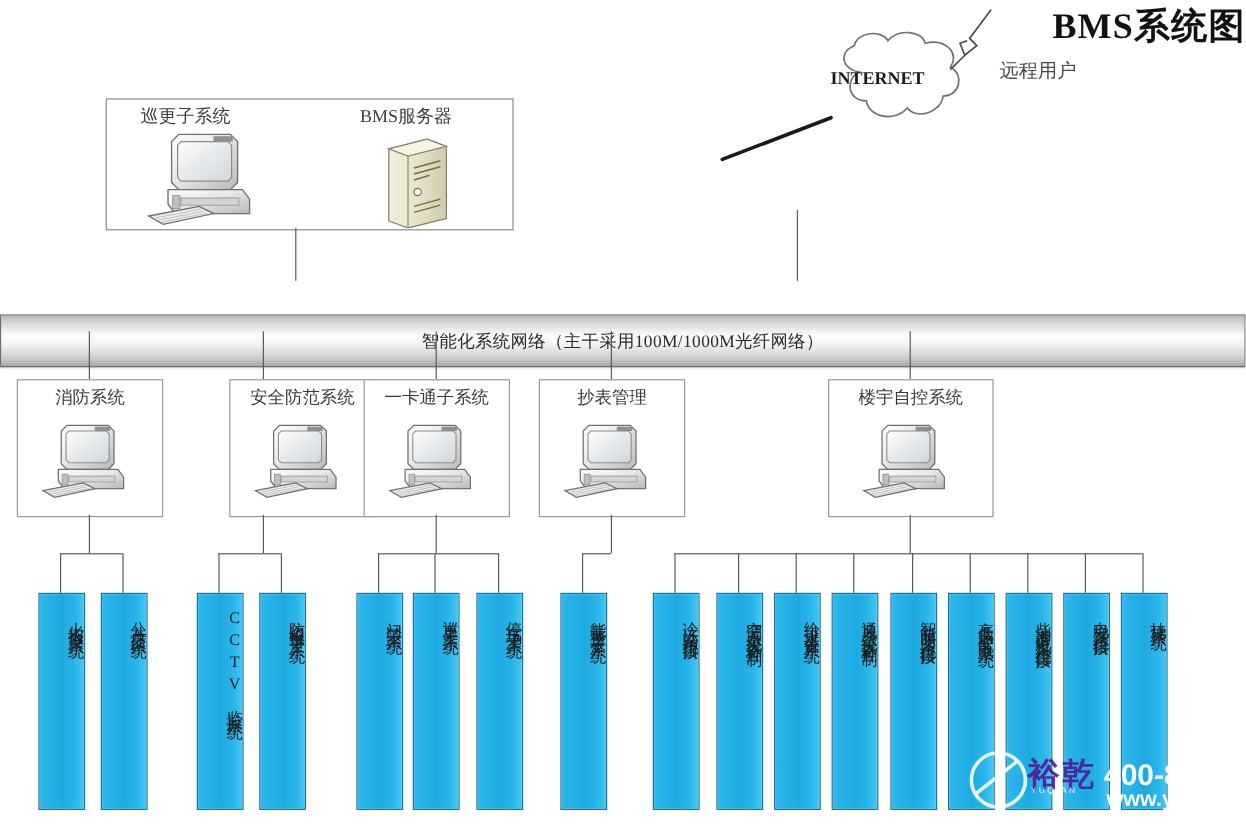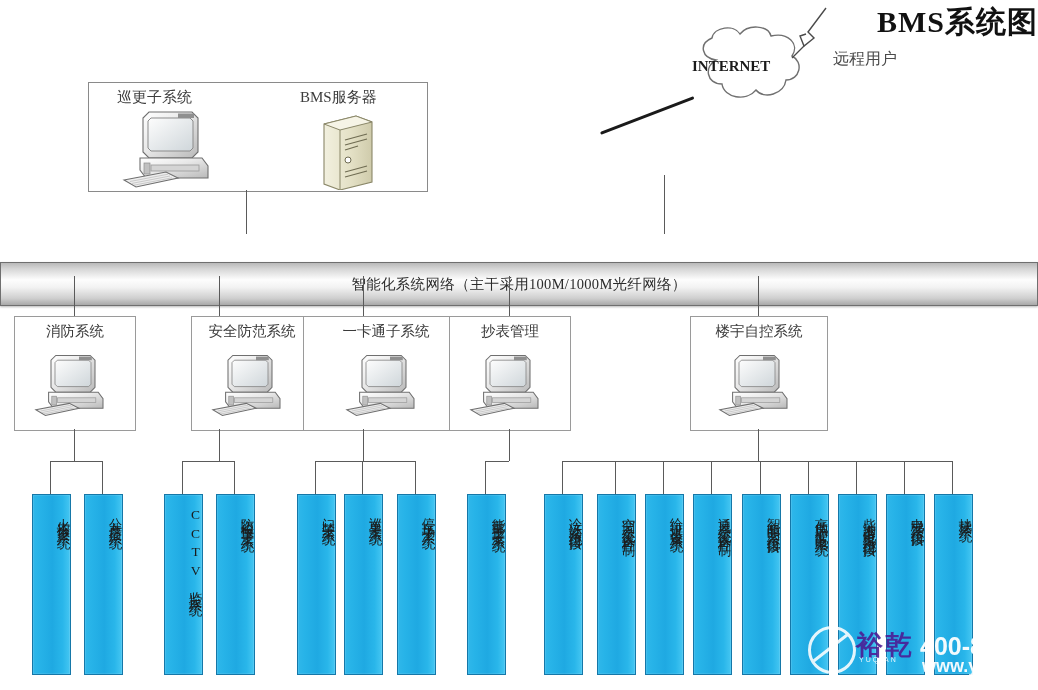--- a/index.html
+++ b/index.html
@@ -266,21 +266,21 @@
         <path d="M6 72 L48 64 L60 70 L18 79 Z" fill="#ededed" stroke="#6f6f6f" stroke-width="1.3"></path>
         <g stroke="#b0b0b0" stroke-width=".7">
             <path d="M12 73.5 L50 66.2"></path>
             <path d="M14 75.4 L52 68"></path>
             <path d="M16 77.2 L54 69.8"></path>
           </g>
       </svg>
     </div>
   </div>
 
-  <div class="sysbox" style="left:303px;top:316px;width:120px;height:113px;padding-left:44px;">
+  <div class="sysbox" style="left:303px;top:316px;width:120px;height:113px;">
     <div class="caption">一卡通子系统</div>
     <div class="pcicon">
       <svg width="88" height="70" viewBox="0 0 110 82">
         <path d="M31 4 L74 4 L80 10 L80 44 L74 50 L31 50 L25 44 L25 10 Z" fill="url(#pcg)" stroke="#6f6f6f" stroke-width="1.3"></path>
         <path d="M33 10 L72 10 L75 13 L75 40 L72 43 L33 43 L30 40 L30 13 Z" fill="url(#scr)" stroke="#8b8b8b" stroke-width="1.1"></path>
         <rect x="60" y="5.5" width="16" height="4.5" fill="#8f8f8f"></rect>
         <path d="M22 50 L84 50 L90 58 L90 70 L28 70 L22 62 Z" fill="url(#pcg)" stroke="#6f6f6f" stroke-width="1.3"></path>
         <rect x="33" y="57" width="48" height="6" fill="#d4d4d4" stroke="#9a9a9a" stroke-width=".9"></rect>
         <rect x="26" y="55" width="6" height="11" fill="#c0c0c0" stroke="#8d8d8d" stroke-width=".8"></rect>
         <path d="M6 72 L48 64 L60 70 L18 79 Z" fill="#ededed" stroke="#6f6f6f" stroke-width="1.3"></path>

